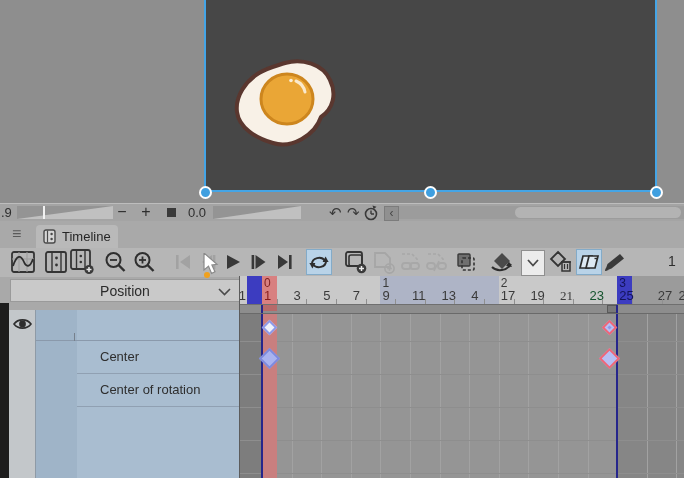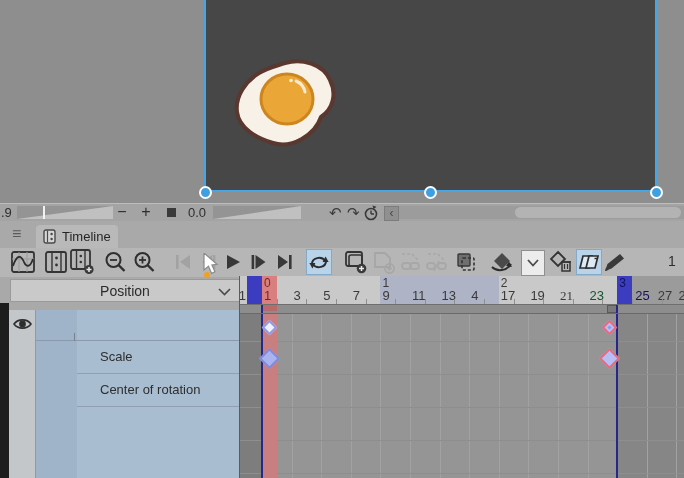--- a/index.html
+++ b/index.html
@@ -292,21 +292,21 @@
 
   <svg class="abs" style="left:13px;top:317px;" width="19" height="14" viewBox="0 0 19 14">
     <path d="M1,7 C5,1.5 14,1.5 18,7 C14,12.5 5,12.5 1,7 Z" fill="none" stroke="#2e2e2e" stroke-width="1.6"></path>
     <circle cx="9.5" cy="7" r="3.4" fill="#2e2e2e"></circle>
   </svg>
 
   <div class="abs" style="left:36px;top:340px;width:204px;height:1px;background:#8a99ab;"></div>
   <div class="abs" style="left:74px;top:333px;width:1px;height:8px;background:#76808c;"></div>
 
   <div id="proprows" class="abs" style="left:77px;top:341px;width:163px;height:137px;overflow:hidden;">
-      <div class="rowlabel"><span>Scale</span></div>
+      <div class="rowlabel"><span>Center</span></div>
       <div class="rowlabel"><span>Center of rotation</span></div>
     </div>
 
   <div class="abs" style="left:239px;top:276px;width:1px;height:202px;background:#5c5c5c;"></div>
 
   <div id="ruler" class="abs">
       <div style="position: absolute; left: 140.4px; top: 0px; width: 118.4px; height: 28px; background: rgb(174, 180, 198);"></div>
       <div style="position: absolute; left: 392px; top: 0px; width: 70px; height: 28px; background: rgb(155, 155, 155);"></div>
       <div style="position: absolute; left: 7.2px; top: 0px; width: 14.8px; height: 28px; background: rgb(60, 60, 192);"></div>
       <div style="position: absolute; left: 377.2px; top: 0px; width: 14.8px; height: 28px; background: rgb(60, 60, 192);"></div>
@@ -321,21 +321,21 @@
       <div class="rl frm" style="position: absolute; left: 83.2px; top: 12px; color: rgb(58, 58, 58);">5</div>
       <div class="rl frm" style="position: absolute; left: 112.8px; top: 12px; color: rgb(58, 58, 58);">7</div>
       <div class="rl frm" style="position: absolute; left: 142.4px; top: 12px; color: rgb(58, 58, 58);">9</div>
       <div class="rl frm" style="position: absolute; left: 172px; top: 12px; color: rgb(58, 58, 58);">11</div>
       <div class="rl frm" style="position: absolute; left: 201.6px; top: 12px; color: rgb(58, 58, 58);">13</div>
       <div class="rl frm" style="position: absolute; left: 231.2px; top: 12px; color: rgb(58, 58, 58);">4</div>
       <div class="rl frm" style="position: absolute; left: 260.8px; top: 12px; color: rgb(58, 58, 58);">17</div>
       <div class="rl frm" style="position: absolute; left: 290.4px; top: 12px; color: rgb(58, 58, 58);">19</div>
       <div class="rl frm" style="position: absolute; left: 320px; top: 12px; color: rgb(58, 58, 58); font-family: Liberation Serif, serif;">21</div>
       <div class="rl frm" style="position: absolute; left: 349.6px; top: 12px; color: #14532d;">23</div>
-      <div class="rl frm" style="position: absolute; left: 379.2px; top: 12px; color: rgb(20, 20, 90); margin-left: 16px;">25</div>
+      <div class="rl frm" style="position: absolute; left: 379.2px; top: 12px; color: rgb(20, 20, 90);">25</div>
       <div class="rl frm" style="position: absolute; left: 408.8px; top: 12px; color: rgb(58, 58, 58); margin-left: 9px;">27</div>
       <div class="rl frm" style="position: absolute; left: 438.4px; top: 12px; color: rgb(58, 58, 58);">29</div>
       <div class="tick" style="position: absolute; left: 36.8px;"></div>
       <div class="tick" style="position: absolute; left: 66.4px;"></div>
       <div class="tick" style="position: absolute; left: 96px;"></div>
       <div class="tick" style="position: absolute; left: 125.6px;"></div>
       <div class="tick" style="position: absolute; left: 155.2px;"></div>
       <div class="tick" style="position: absolute; left: 184.8px;"></div>
       <div class="tick" style="position: absolute; left: 214.4px;"></div>
       <div class="tick" style="position: absolute; left: 244px;"></div>

